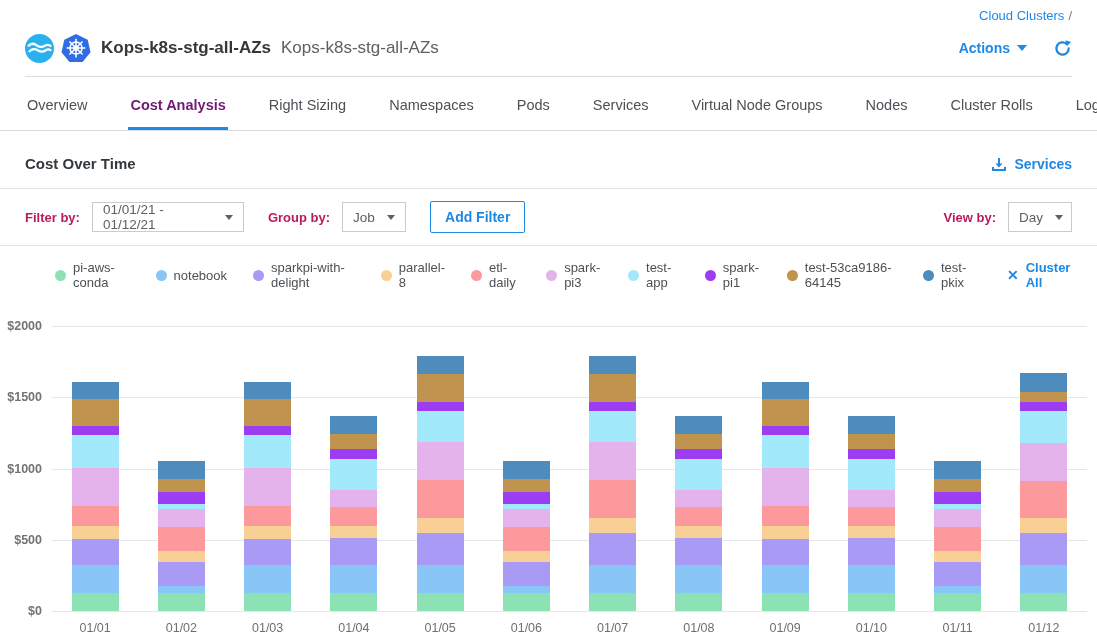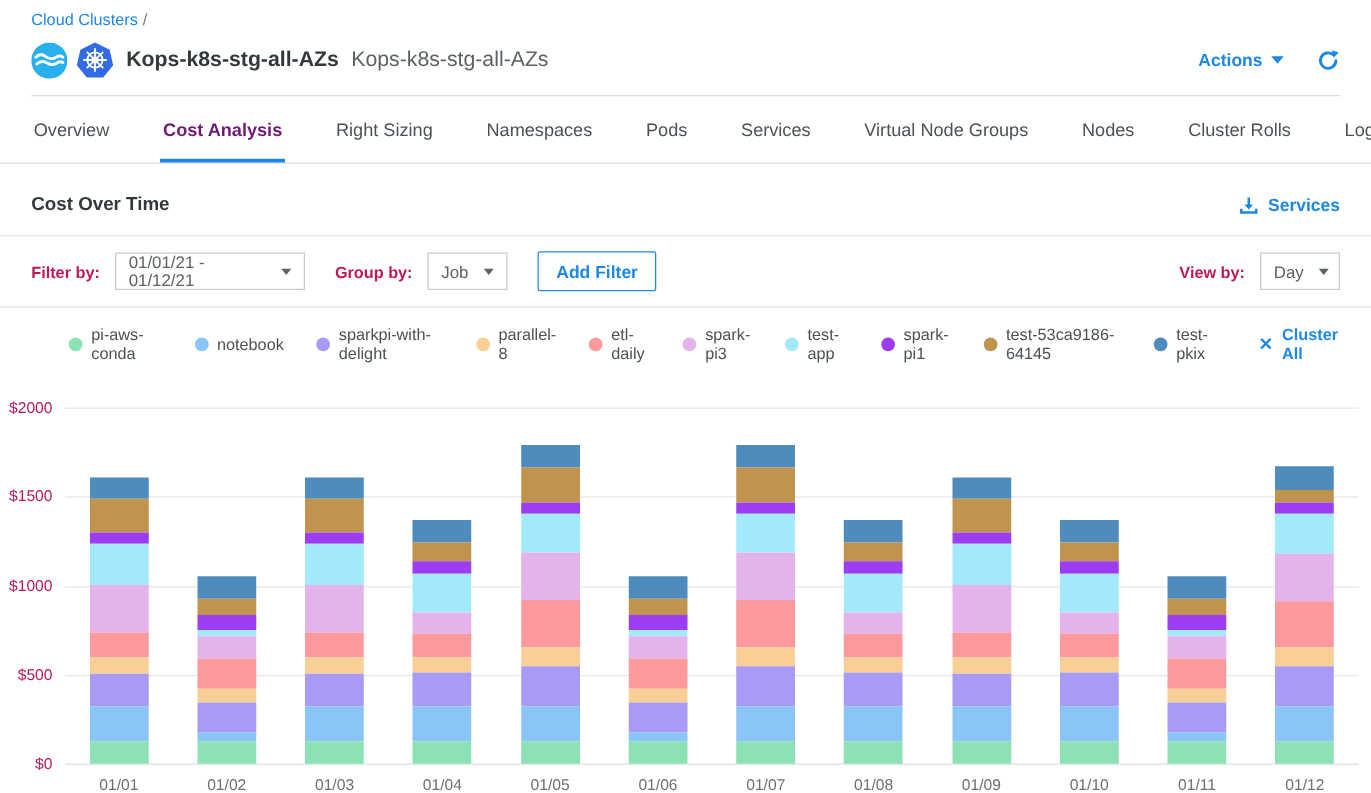--- a/index.html
+++ b/index.html
@@ -4,21 +4,21 @@
 <style>
   * { margin:0; padding:0; box-sizing:border-box; }
   body {
     font-family: "Liberation Sans", sans-serif;
     background:#fff; color:#3d4248;
     width:1097px; height:634px; overflow:hidden;
   }
 
   
   .topbar { padding:8px 25px 0 25px; }
-  .breadcrumb { font-size:13px; margin-bottom:6px; }
+  .breadcrumb { font-size:13px; margin-bottom:6px;text-align:right; }
   .breadcrumb a { color:#1E88E5; text-decoration:none; cursor:pointer; }
   .breadcrumb .sep { color:#767b80; margin-left:4px; }
   .title-row { display:flex; align-items:center; height:38px; }
   .title-icons { display:flex; align-items:center; gap:7px; margin-right:10px; }
   .ocean-badge { width:29px; height:29px; }
   .k8s-badge { width:30px; height:30px; }
   .cluster-title { font-size:17px; font-weight:bold; color:#33383d; margin-right:10px; }
   .cluster-subtitle { font-size:17px; color:#5c6166; }
   .title-right { margin-left:auto; display:flex; gap:26px; }
   .actions-btn { display:flex; align-items:center; gap:7px; color:#1E88E5; font-weight:bold; font-size:14px; cursor:pointer; }
@@ -51,21 +51,21 @@
   .legend { display:flex; align-items:center; padding:14px 25px 10px 55px; gap:26px; font-size:13px; color:#4c5156; }
   .legend-item { display:flex; align-items:center; gap:7px; cursor:pointer; }
   .legend-dot { width:11px; height:11px; border-radius:50%; flex:none; }
   .deselect-all { display:flex; align-items:center; gap:7px; color:#1E88E5; font-weight:bold; cursor:pointer; margin-left:6px; }
   .deselect-x { font-size:14px; font-weight:bold; }
 
   
   .chart-wrap { position:relative; margin:26px 10px 0 52px; }
   .plot { position:relative; height:285px; }
   .gridline { position:absolute; left:0; right:0; height:1px; background:#e4e6e8; }
-  .ytick { position:absolute; right:calc(100% + 10px); transform:translateY(-50%); font-size:12.5px; color:#be185d; white-space:nowrap; }
+  .ytick { position:absolute; right:calc(100% + 10px); transform:translateY(-50%); font-size:12.5px; color:#737373; white-space:nowrap;font-weight:bold; }
   .bars { position:absolute; left:0; right:0; top:0; bottom:0; display:flex; }
   .bar-slot { flex:1; display:flex; align-items:flex-end; justify-content:center; height:100%; }
   .bar-stack { width:47px; display:flex; flex-direction:column-reverse; cursor:pointer; }
   .bar-seg { width:100%; }
   .xaxis-line { border-top:1px solid #d2d5d7; }
   .xlabels { display:flex; margin-top:9px; }
   .xlabel { flex:1; text-align:center; font-size:12.5px; color:#6b7075; }
 </style>
 </head>
 <body>

